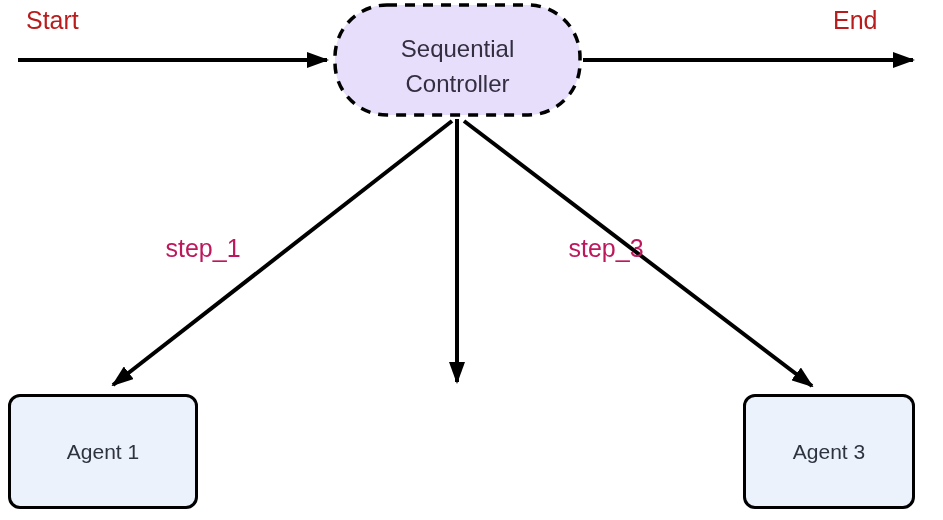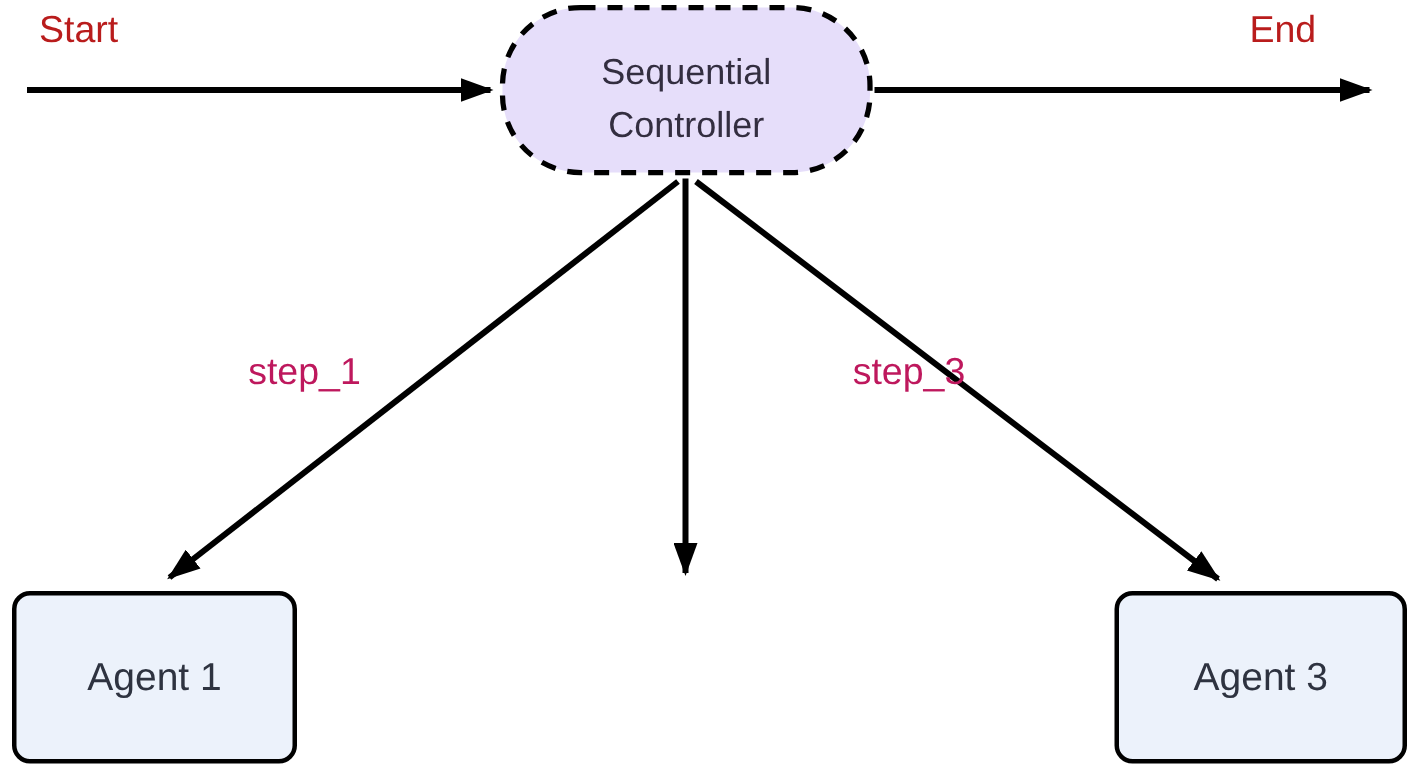--- a/index.html
+++ b/index.html
@@ -68,25 +68,25 @@
     width: 190px;
     height: 115px;
     box-sizing: border-box;
     background: #ecf2fb;
     border: 3.5px solid #000000;
     border-radius: 12px;
     display: flex;
     align-items: center;
     justify-content: center;
     color: #2e3340;
-    font-size: 26px;
+    font-size: 21px;
   }
   .agent-1 { left: 8px; }
   .agent-2 { left: 363px; }
-  .agent-3 { left: 743px; width: 195px; }
+  .agent-3 { left: 743px; width: 172px; }
 </style>
 </head>
 <body>
 
 <div class="canvas">
 
   <svg class="edges-layer" width="943" height="520" viewBox="0 0 943 520" xmlns="http://www.w3.org/2000/svg">
     <defs>
       <marker id="arrowhead" viewBox="0 0 11 8" refX="10" refY="4" markerWidth="22" markerHeight="16" markerUnits="userSpaceOnUse" orient="auto">
         <path d="M0,0 L11,4 L0,8 Z" fill="#000000"></path>

